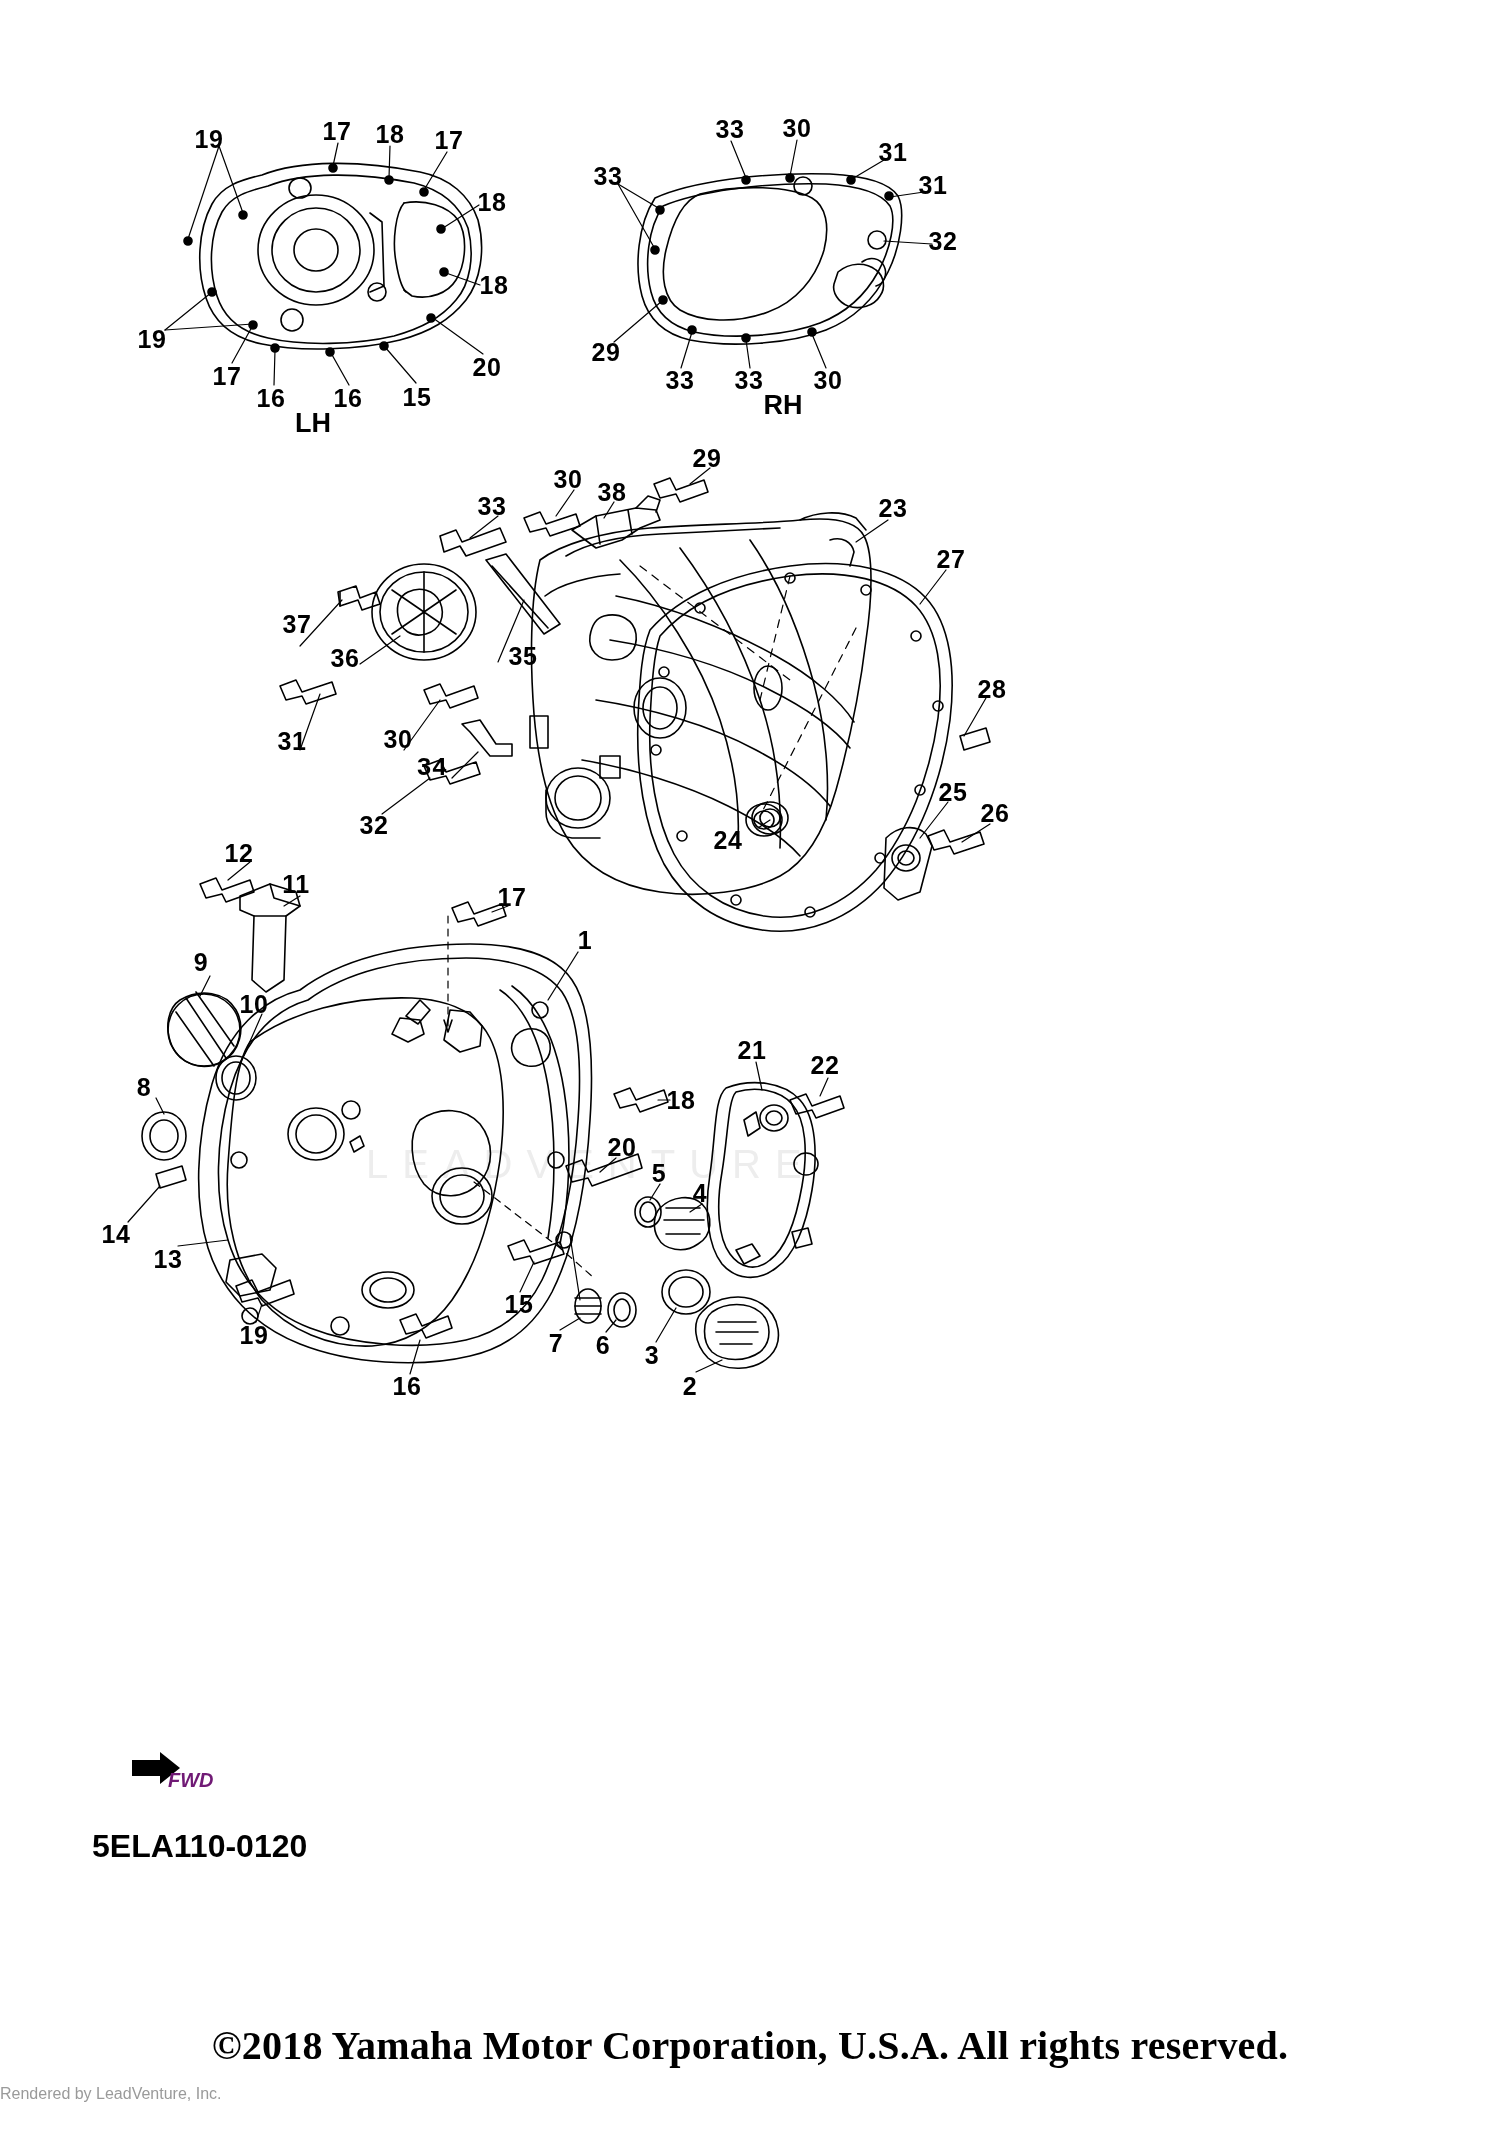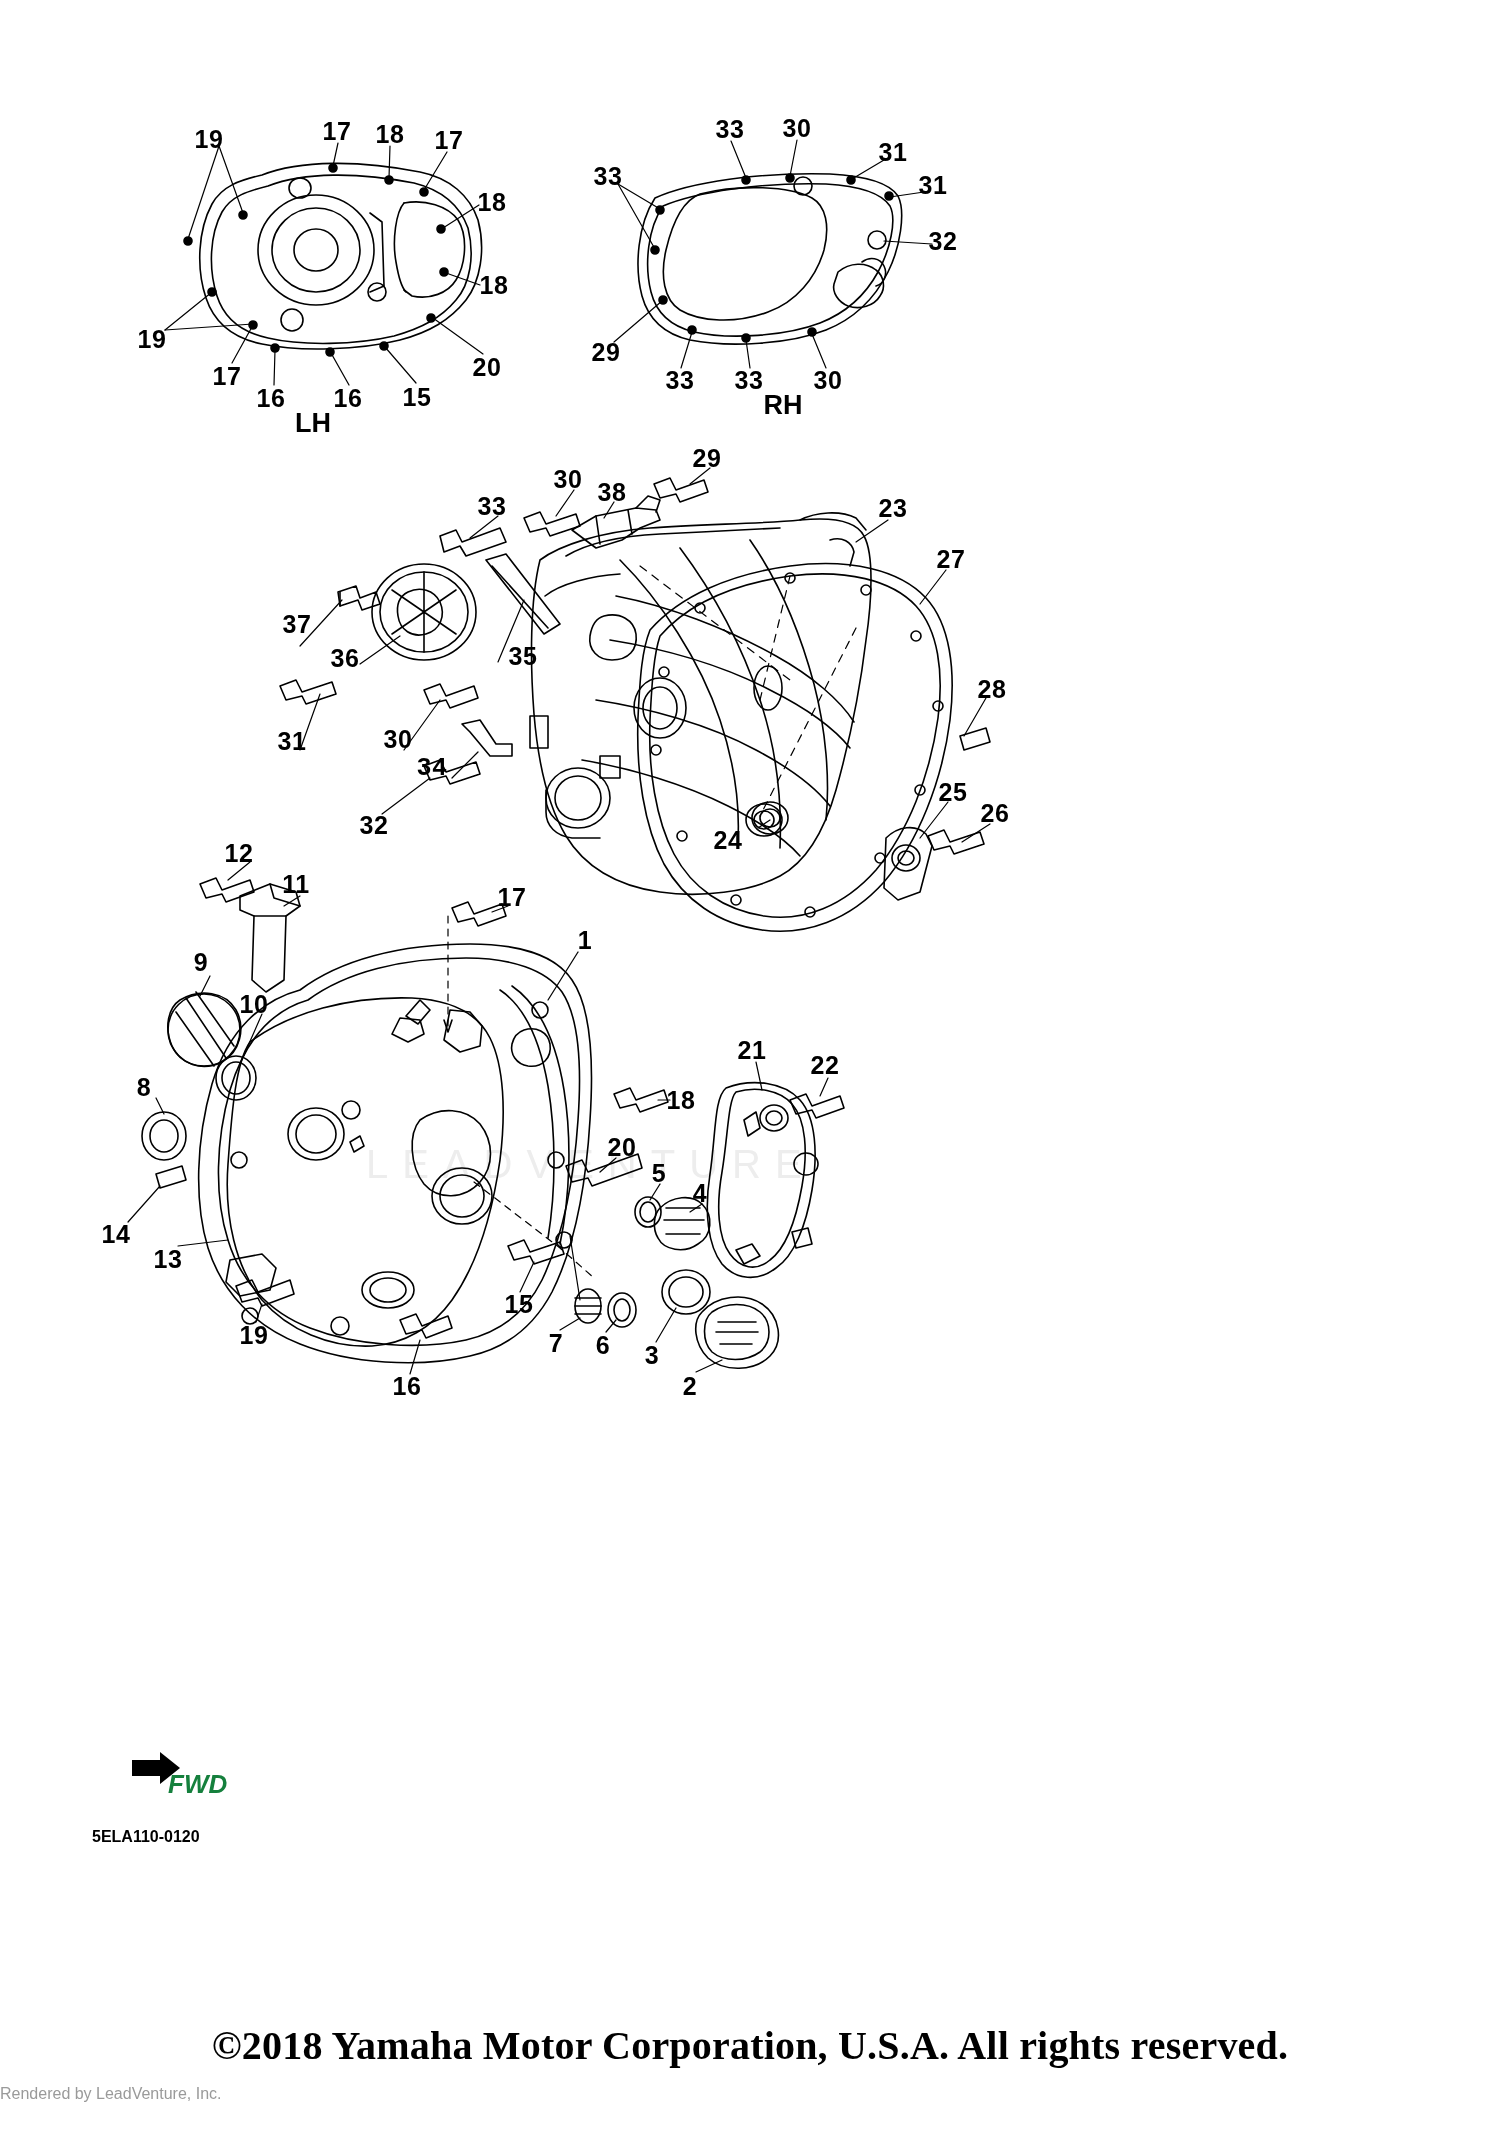--- a/index.html
+++ b/index.html
@@ -43,41 +43,41 @@
     font-family: "Liberation Sans", sans-serif;
     font-size: 27px;
     font-weight: bold;
     color: #000;
     white-space: nowrap;
     transform: translate(-50%, -50%);
   }
   .partnumber {
     position: absolute;
     font-family: "Liberation Sans", sans-serif;
-    font-size: 16px;
+    font-size: 32px;
     font-weight: bold;
     color: #000;
     white-space: nowrap;
   }
   .fwd-mark {
     position: absolute;
     left: 128px;
     top: 1753px;
     width: 96px;
     height: 60px;
   }
   .fwd-text {
     position: absolute;
     left: 40px;
     top: 16px;
     font-family: "Liberation Sans", sans-serif;
-    font-size: 26px;
+    font-size: 20px;
     font-weight: bold;
     font-style: italic;
-    color: #15803d;
+    color: #701a75;
   }
   .copyright {
     position: absolute;
     left: 0;
     top: 2022px;
     width: 1500px;
     text-align: center;
     font-family: "Liberation Serif", serif;
     font-size: 40px;
     font-weight: bold;

